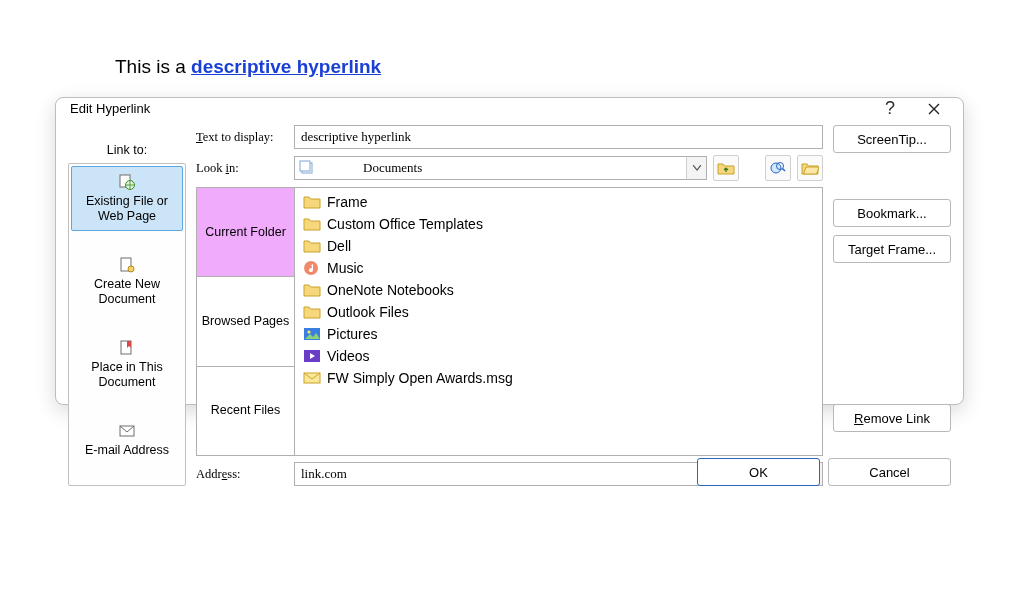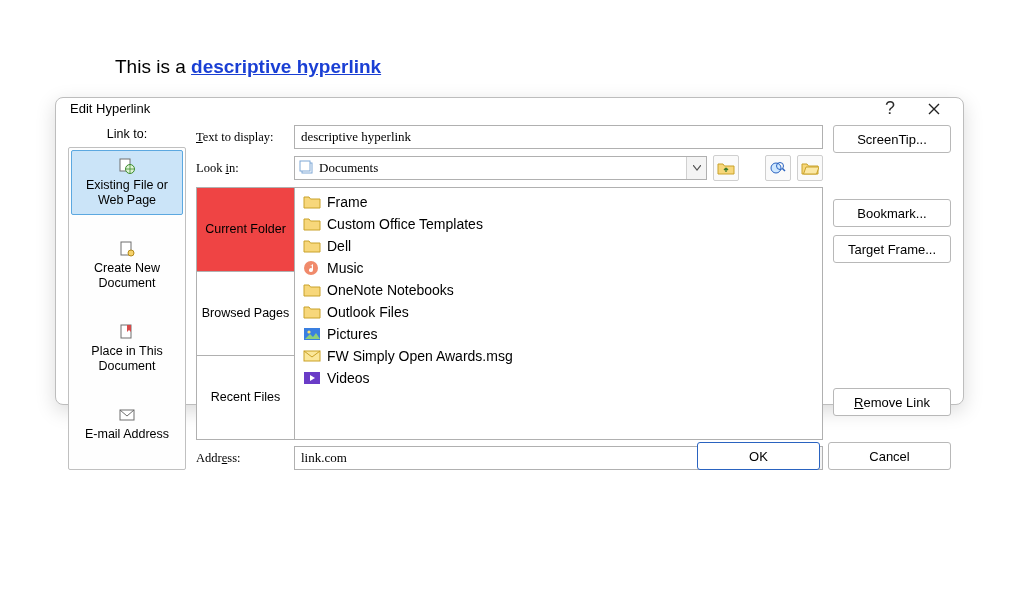--- a/index.html
+++ b/index.html
@@ -58,20 +58,21 @@
   .dialog-body {
     flex: 1;
     display: flex;
     padding: 6px 12px 12px 12px;
     gap: 10px;
   }
   .left-col {
     width: 118px;
     display: flex;
     flex-direction: column;
+    margin-top: 16px;
   }
   .link-to-label {
     text-align: center;
     font-size: 12.5px;
     padding: 2px 0 6px;
   }
   .link-to-panel {
     border: 1px solid #c0c0c0;
     border-radius: 2px;
     flex: 1;
@@ -124,20 +125,21 @@
     font-size: 13px;
     background: #fff;
   }
   .lookin-combo {
     flex: 1;
     height: 24px;
     border: 1px solid #b0b0b0;
     display: flex;
     align-items: center;
     background: #fff;
+    gap: 44px;
   }
   .lookin-combo .combo-icon { width:16px; height:16px; margin: 0 4px; }
   .lookin-combo .combo-text { flex:1; font-size:13px; }
   .lookin-combo .combo-arrow {
     width: 20px; height: 22px; border-left: 1px solid #d0d0d0;
     display: flex; align-items:center; justify-content:center;
     background: #f4f4f4;
   }
   .icon-btn {
     width: 26px; height: 26px; border: 1px solid #cfcfcf;
@@ -163,21 +165,21 @@
     display: flex;
     align-items: center;
     justify-content: center;
     text-align: center;
     font-size: 12.5px;
     line-height: 1.2;
     border-bottom: 1px solid #b0b0b0;
     background: #fff;
   }
   .tab-col .tab-btn:last-child { border-bottom: none; }
-  .tab-col .tab-btn.selected { background: #ef4444; }
+  .tab-col .tab-btn.selected { background: #f0abfc; }
   .file-list {
     flex: 1;
     border: 1px solid #b0b0b0;
     overflow-y: scroll;
     background: #fff;
     padding: 3px 2px;
   }
   .file-list::-webkit-scrollbar { width: 16px; }
   .file-list::-webkit-scrollbar-track { background: #f0f0f0; }
   .file-list::-webkit-scrollbar-thumb { background: #bfbfbf; border: 2px solid #f0f0f0; border-radius: 3px;}
@@ -382,31 +384,31 @@
             <div class="file-item">
               <svg class="fi-icon" viewBox="0 0 18 16">
                 <rect x="1" y="2" width="16" height="12" fill="#3a7fe0"></rect>
                 <circle cx="6" cy="6" r="1.6" fill="#ffe36b"></circle>
                 <path d="M2 13 L7 8 L10 11 L13 7 L17 13 z" fill="#8fd07a"></path>
               </svg>
               <span>Pictures</span>
             </div>
             <div class="file-item">
               <svg class="fi-icon" viewBox="0 0 18 16">
+                <rect x="1" y="2" width="16" height="12" fill="#6a3cc7"></rect>
+                <path d="M7 5v6l5-3z" fill="#fff"></path>
+              </svg>
+              <span>Videos</span>
+            </div>
+            <div class="file-item">
+              <svg class="fi-icon" viewBox="0 0 18 16">
                 <rect x="1" y="3" width="16" height="10" fill="#fbe79a" stroke="#caa127"></rect>
                 <path d="M1 3 L9 9 L17 3" fill="none" stroke="#caa127"></path>
               </svg>
               <span>FW Simply Open Awards.msg</span>
-            </div>
-            <div class="file-item">
-              <svg class="fi-icon" viewBox="0 0 18 16">
-                <rect x="1" y="2" width="16" height="12" fill="#6a3cc7"></rect>
-                <path d="M7 5v6l5-3z" fill="#fff"></path>
-              </svg>
-              <span>Videos</span>
             </div>
             <div class="file-item" style="height: 12px;"></div>
           </div>
       </div>
 
       <div class="row">
         <label class="field-label">Addr<span class="ul">e</span>ss:</label>
         <div class="addr-combo">
           <input value="link.com" style="">
           <span class="combo-arrow">

